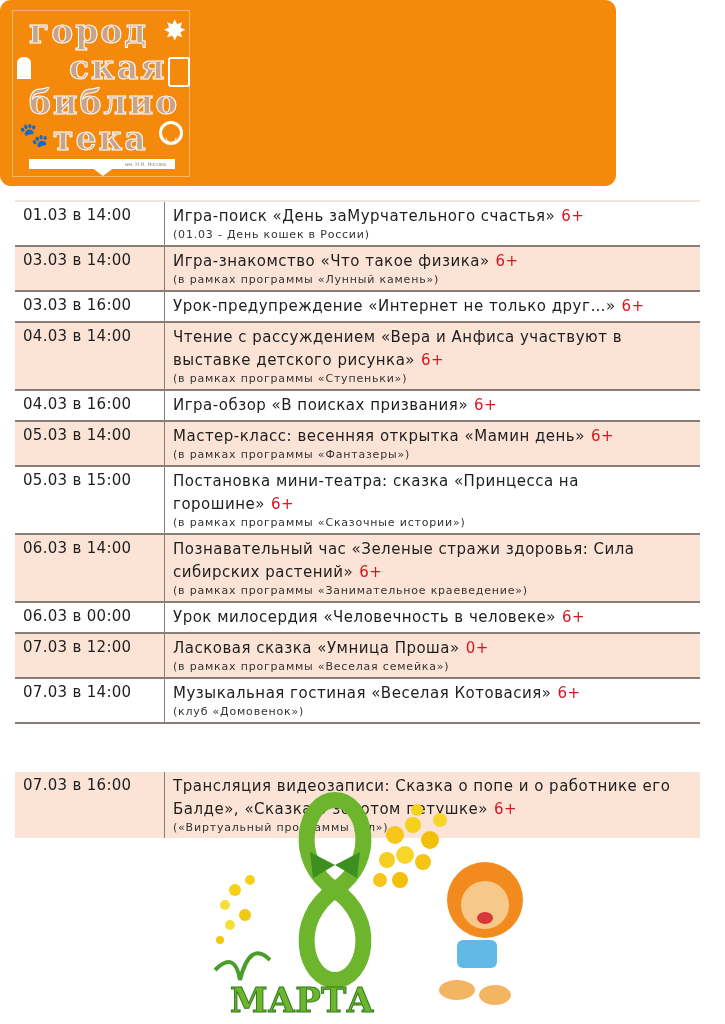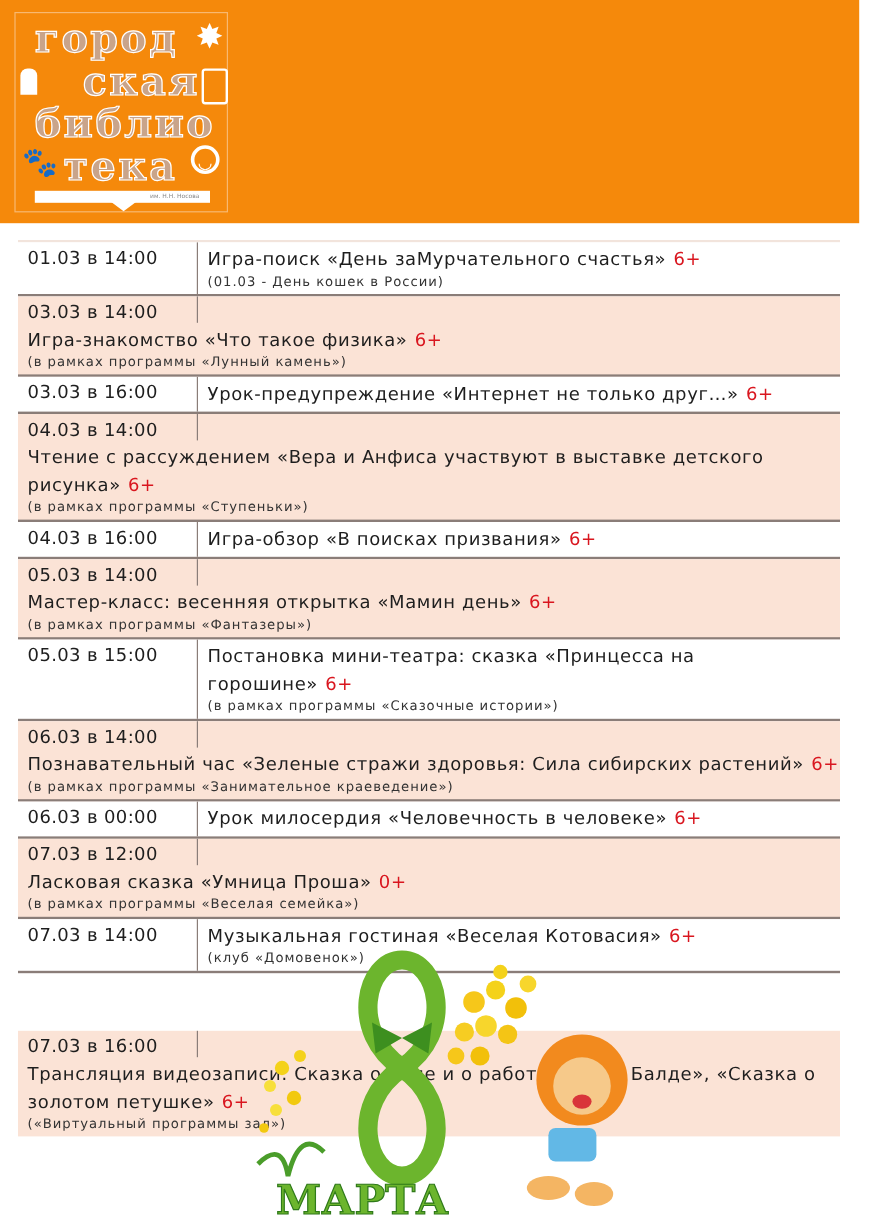--- a/index.html
+++ b/index.html
@@ -1,33 +1,33 @@
 <!DOCTYPE html>
 <html><head>
 <meta charset="utf-8">
 <style>
   html, body { margin:0; padding:0; }
   body { width:725px; height:1024px; background:#ffffff; position:relative; overflow:hidden; font-family:"DejaVu Sans", sans-serif; }
-  .header { position:absolute; left:0; top:0; width:716px; height:186px; background:#F5890B; }
+  .header { position:absolute; left:0; top:0; width:616px; height:186px; background:#F5890B;border-radius:11px; }
   .logo { position:absolute; left:12px; top:10px; width:178px; height:167px; border:1px solid #f8b870; box-sizing:border-box; }
   .logo .word { position:absolute; left:16px; font-family:"DejaVu Serif", serif; font-weight:bold; font-size:33px; color:#c9a48a; letter-spacing:2px; line-height:1; -webkit-text-stroke:1px #fff; }
   .logo .w1 { top:4px; } .logo .w2 { top:40px;margin-left:40px; } .logo .w3 { top:75px; } .logo .w4 { top:111px; left:40px; }
   .logo .star { position:absolute; left:150px; top:6px; color:#fff; font-size:28px; line-height:1; }
   .logo .church { position:absolute; left:4px; top:46px; width:14px; height:22px; background:#fff; border-radius:6px 6px 0 0; }
   .logo .books { position:absolute; left:155px; top:46px; width:18px; height:26px; border:2px solid #fff; border-radius:3px; }
   .logo .dog { position:absolute; left:6px; top:112px; color:#fff; font-size:24px; line-height:1; }
   .logo .smile { position:absolute; left:146px; top:110px; width:24px; height:24px; border:3px solid #fff; border-radius:50%; color:#fff; font-size:14px; text-align:center; line-height:24px; box-sizing:border-box; }
   .logo .book { position:absolute; left:16px; top:148px; width:146px; height:10px; background:#fff; }
   .logo .book-tip { position:absolute; left:78px; top:156px; width:0; height:0; border-left:12px solid transparent; border-right:12px solid transparent; border-top:9px solid #fff; }
   .logo .sub { position:absolute; left:112px; top:150px; font-size:5px; color:#888; }
   .title { position:absolute; left:200px; top:30px; width:520px; text-align:center; color:#fff; font-family:"DejaVu Sans", sans-serif; font-weight:bold; font-size:38px; line-height:66px; text-shadow:2px 2px 3px rgba(120,60,0,0.55); }
 
   .schedule { position:absolute; left:15px; top:200px; width:685px; border-top:2px solid #f2e4dc; }
   .row { display:flex; border-bottom:2px solid #8a7d78; }
-  .row.peach { background:#FBE3D6;flex-direction:column; }
+  .row.peach { background:#FBE3D6; }
   .row.white { background:#ffffff; }
   .row:last-child { border-bottom:none;margin-top:48px; }
   .date { width:150px; flex:none; padding:4px 0 0 8px; box-sizing:border-box; font-size:15px; color:#1e1e1e; letter-spacing:0.3px; border-right:1.5px solid #8a7d78; }
   .info { flex:1; padding:3px 0 3px 8px; }
   .ev { font-size:15px; line-height:23px; color:#1e1e1e; letter-spacing:0.5px; }
   .age { color:#d9161f; margin-left:6px; }
   .note { font-size:11px; line-height:14px; color:#333; letter-spacing:0.8px; }
 
   .illustration { position:absolute; left:195px; top:780px; width:345px; height:240px; }
 </style>

